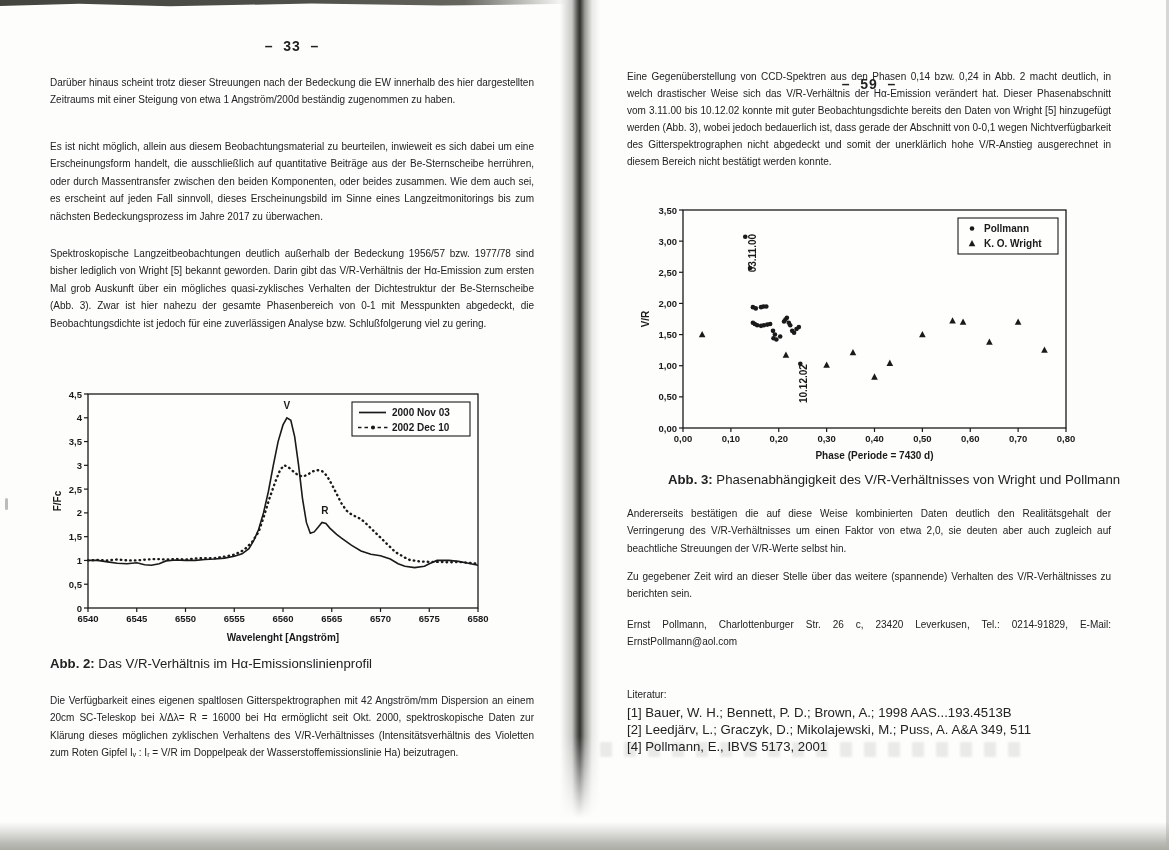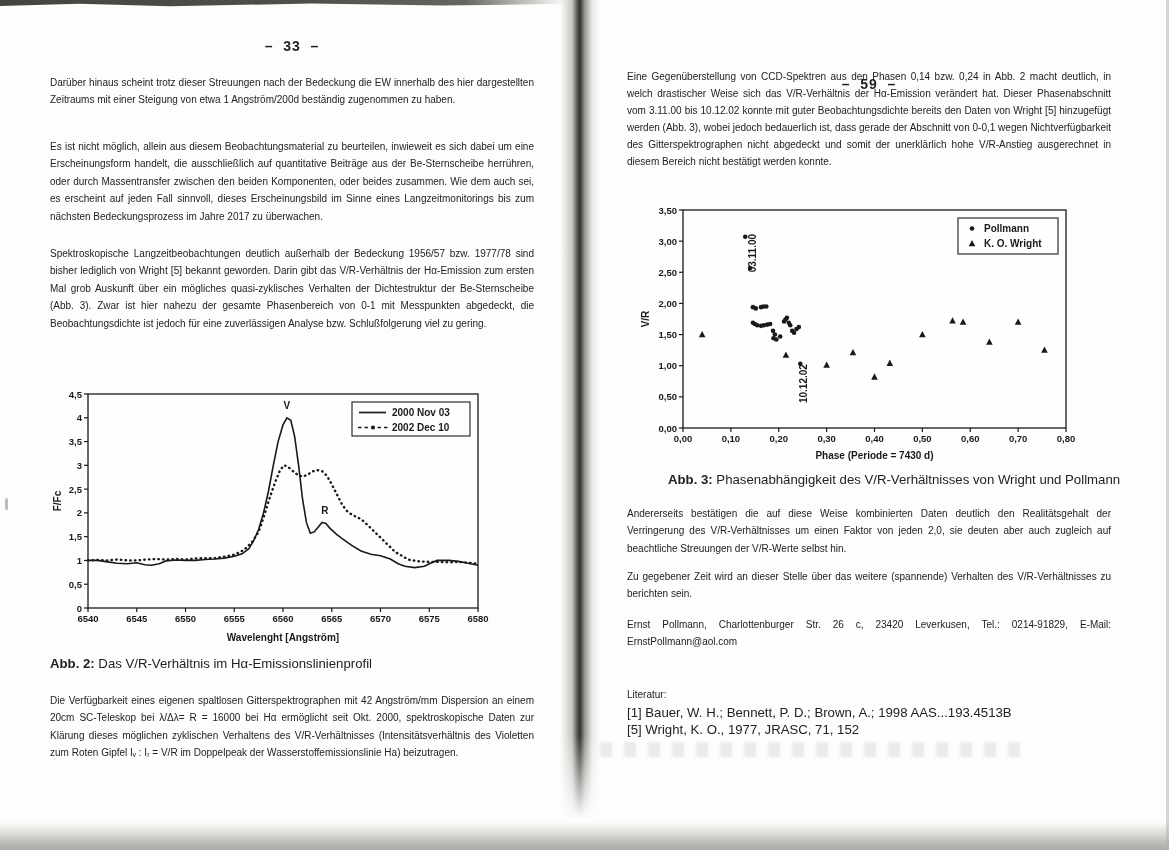--- a/index.html
+++ b/index.html
@@ -240,23 +240,24 @@
       <circle cx="332" cy="26.5" r="2.3" fill="#1a1a1a"></circle>
       <text x="344" y="30" class="lg">Pollmann</text>
       <path d="M332 38 L335.3 44.2 L328.7 44.2 Z" fill="#1a1a1a"></path>
       <text x="344" y="45" class="lg">K. O. Wright</text>
     </svg>
 
   <div class="caption" style="left:636px;top:472px;margin-left:32px;">
     <b>Abb. 3:</b><span> Phasenabhängigkeit des V/R-Verhältnisses von Wright und Pollmann</span>
   </div>
 
-  <div class="para" style="left:627px;top:505px;">Andererseits bestätigen die auf diese Weise kombinierten Daten deutlich den Realitätsgehalt der Verringerung des V/R-Verhältnisses um einen Faktor von jeden 2,0, sie deuten aber auch zugleich auf beachtliche Streuungen der V/R-Werte selbst hin.</div>
+  <div class="para" style="left:627px;top:505px;">Andererseits bestätigen die auf diese Weise kombinierten Daten deutlich den Realitätsgehalt der Verringerung des V/R-Verhältnisses um einen Faktor von etwa 2,0, sie deuten aber auch zugleich auf beachtliche Streuungen der V/R-Werte selbst hin.</div>
   <div class="para" style="left:627px;top:568px;">Zu gegebener Zeit wird an dieser Stelle über das weitere (spannende) Verhalten des V/R-Verhältnisses zu berichten sein.</div>
   <div class="para" style="left:627px;top:616px;">Ernst Pollmann, Charlottenburger Str. 26 c, 23420 Leverkusen, Tel.: 0214-91829, E-Mail: ErnstPollmann@aol.com</div>
 
   <div class="para" style="left:627px;top:654px;margin-top:32px;">Literatur:</div>
 
   <div class="reflist" style="left:627px;top:680px;">
     <div class="refitem">[1] Bauer, W. H.; Bennett, P. D.; Brown, A.; 1998 AAS...193.4513B</div>
-    <div class="refitem">[5] Wright, K. O., 1977, JRASC, 71, 152</div>
+    <div class="refitem">[2] Leedjärv, L.; Graczyk, D.; Mikolajewski, M.; Puss, A. A&amp;A 349, 511</div>
+    <div class="refitem">[4] Pollmann, E., IBVS 5173, 2001</div>
   </div>
 </div>
 
 </body></html>

